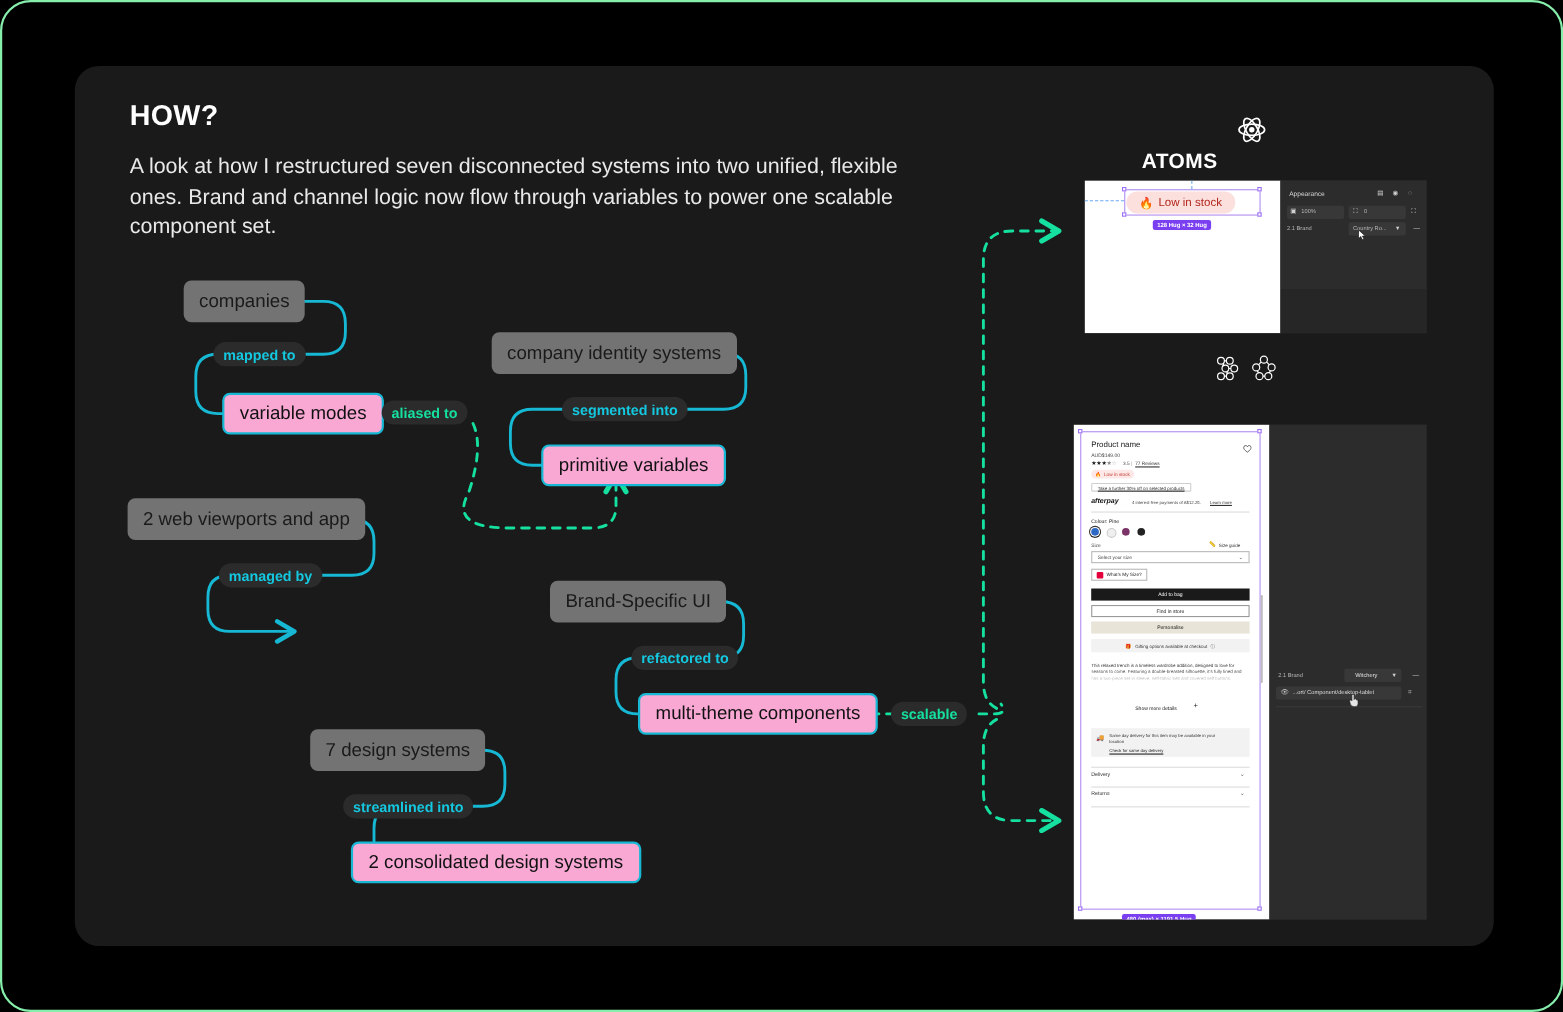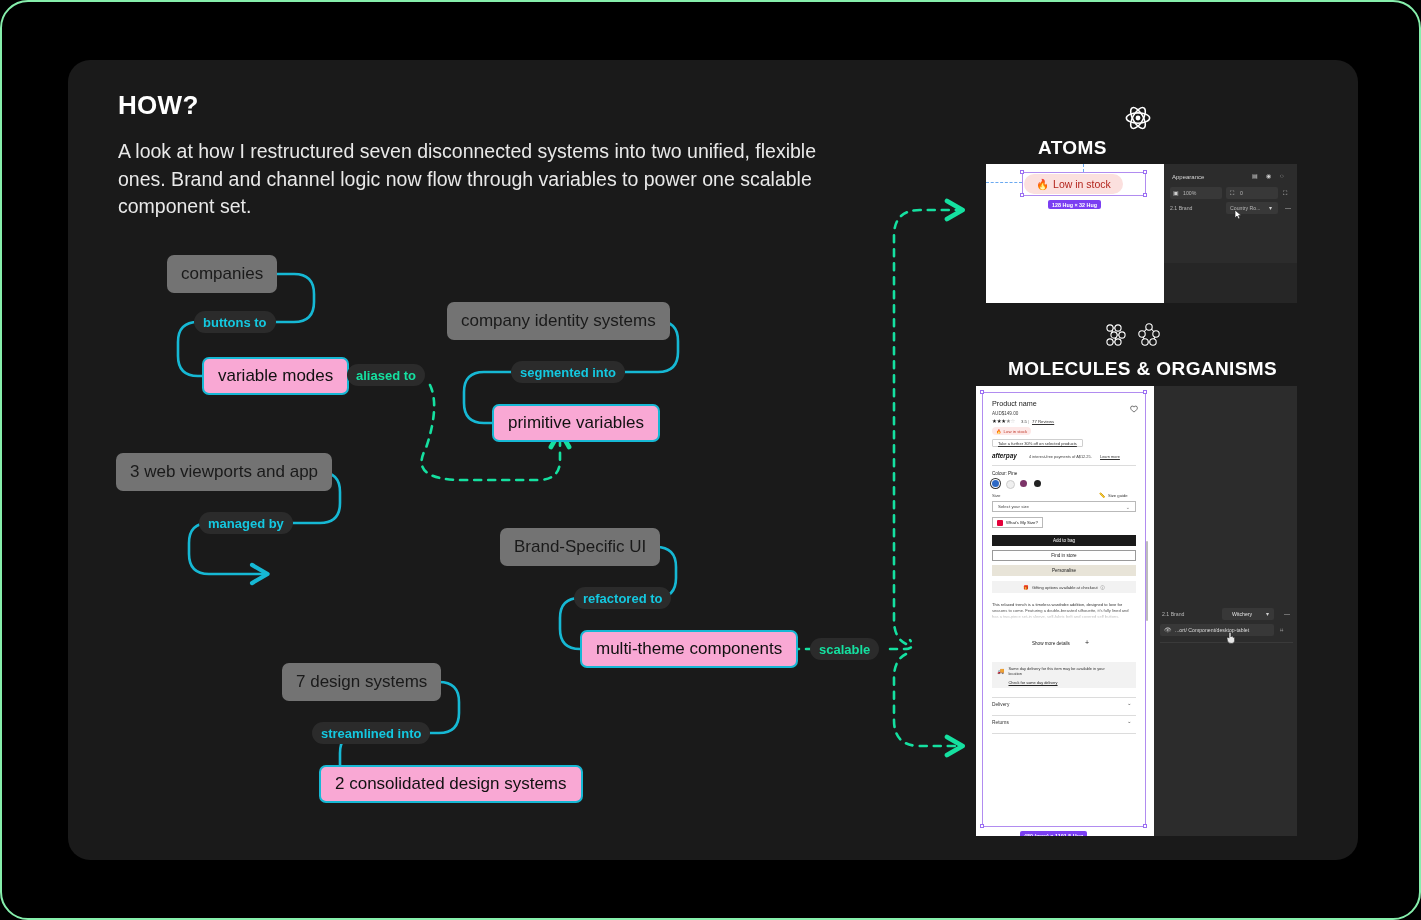--- a/index.html
+++ b/index.html
@@ -92,27 +92,27 @@
           <path d="M822,589 H836 Q848,589 842,580"></path>
           <path d="M838,584 Q826,578 826,560 V176 Q826,150 852,150 H892" marker-end="url(#ahG)"></path>
           <path d="M838,594 Q826,600 826,618 V660 Q826,686 852,686 H892" marker-end="url(#ahG)"></path>
         </g>
       </svg>
 
       <div class="node grey" style="left:99px;top:195px;">companies</div>
       <div class="node out" style="left:134px;top:297px;">variable modes</div>
       <div class="node grey" style="left:379px;top:242px;">company identity systems</div>
       <div class="node out" style="left:424px;top:344px;">primitive variables</div>
-      <div class="node grey" style="left:48px;top:393px;">3 web viewports and app</div>
+      <div class="node grey" style="left:48px;top:393px;">2 web viewports and app</div>
       <div class="node grey" style="left:432px;top:468px;">Brand-Specific UI</div>
       <div class="node out" style="left:512px;top:570px;">multi-theme components</div>
       <div class="node grey" style="left:214px;top:603px;">7 design systems</div>
       <div class="node out" style="left:251px;top:705px;">2 consolidated design systems</div>
 
-      <div class="elabel" style="left:126px;top:251px;">buttons to</div>
+      <div class="elabel" style="left:126px;top:251px;">mapped to</div>
       <div class="elabel" style="left:443px;top:301px;">segmented into</div>
       <div class="elabel green" style="left:279px;top:304px;">aliased to</div>
       <div class="elabel" style="left:131px;top:452px;">managed by</div>
       <div class="elabel" style="left:506px;top:527px;">refactored to</div>
       <div class="elabel" style="left:244px;top:662px;">streamlined into</div>
       <div class="elabel green" style="left:742px;top:578px;">scalable</div>
     </div>
 
     <div class="sect-icon" style="left:1056px;top:44px;">
       <svg width="28" height="28" viewBox="0 0 24 24" fill="none" stroke="#fff" stroke-width="1.3">
@@ -179,21 +179,20 @@
     <div class="sect-icon" style="left:1068px;top:262px;">
       <svg width="26" height="26" viewBox="0 0 26 26" fill="none" stroke="#fff" stroke-width="1.1">
         <circle cx="13" cy="5" r="3.2"></circle>
           <circle cx="6" cy="12" r="3.2"></circle>
           <circle cx="20" cy="12" r="3.2"></circle>
         <circle cx="9" cy="20" r="3.2"></circle>
           <circle cx="17" cy="20" r="3.2"></circle>
         <path d="M10.6,7 L8.3,9.5 M15.4,7 L17.7,9.5 M7,15 L8.2,17 M19,15 L17.8,17 M12.2,20 H13.8"></path>
       </svg>
     </div>
-    <div class="sect-title" style="left:940px;top:298px;width:310px;">MOLECULES &amp; ORGANISMS</div>
 
     <div class="shot" style="left:908px;top:326px;width:321px;height:450px;">
       <div class="canvas" style="left:0;top:0;width:178px;height:450px;">
 
         <div id="pdp" style="left:8px;top:8px;width:160px;height:431px;">
           <div class="p" style="left:8px;top:5px;font-size:7.2px;">Product name</div>
           <div style="position:absolute;right:6px;top:5px;">
             <svg width="8" height="8" viewBox="0 0 12 12" fill="none" stroke="#333" stroke-width="1">
                 <path d="M6,10.5 C2,7.8 1,6.2 1,4.4 A2.6,2.6 0 0 1 6,3.2 A2.6,2.6 0 0 1 11,4.4 C11,6.2 10,7.8 6,10.5 Z"></path>
               </svg>

